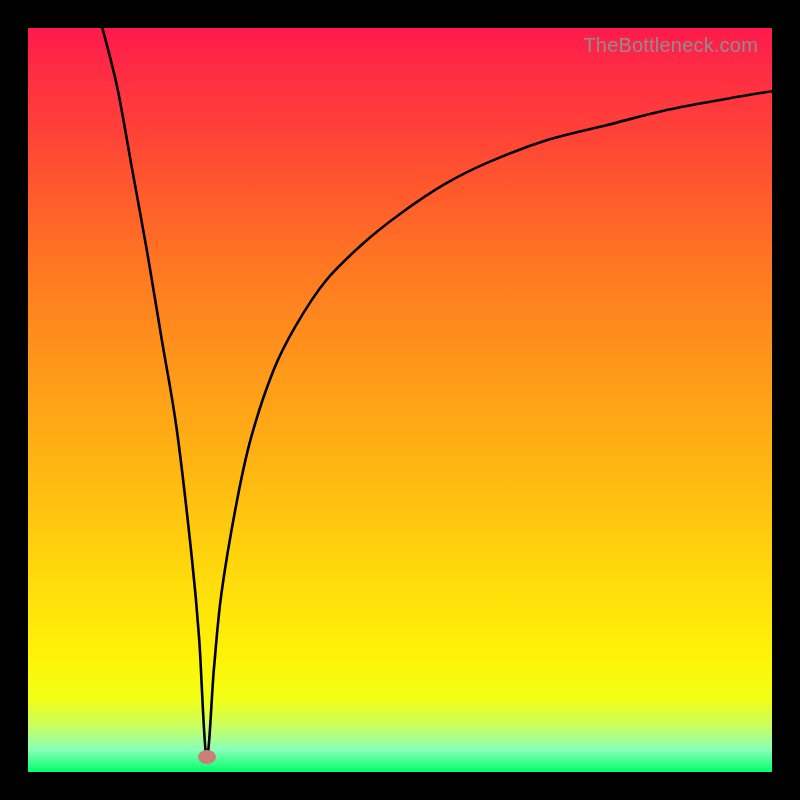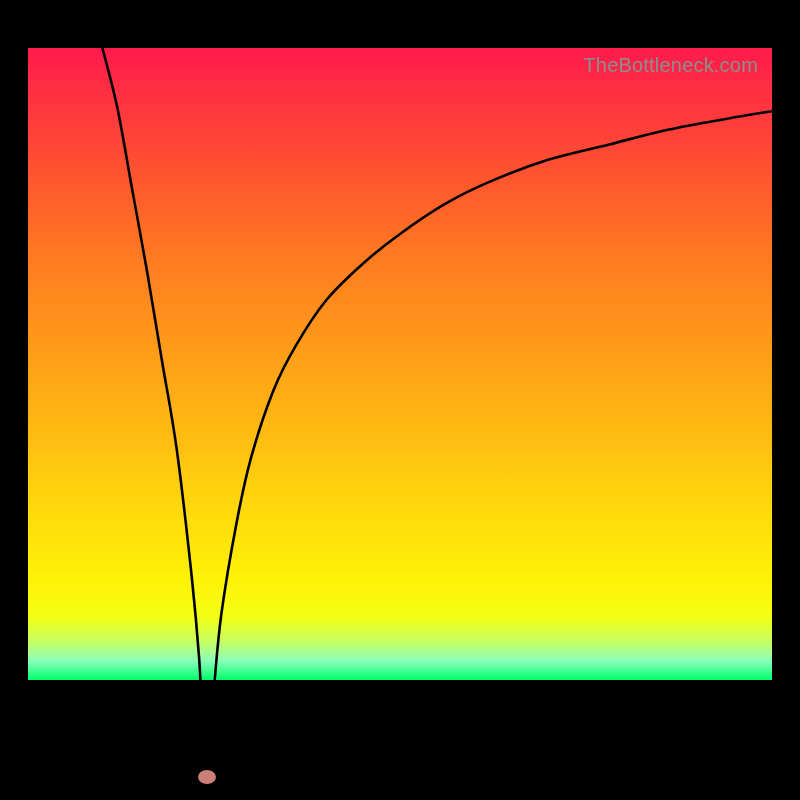--- a/index.html
+++ b/index.html
@@ -15,39 +15,38 @@
     position: relative;
     width: 800px;
     height: 800px;
     background: #000;
   }
   .plot {
     position: absolute;
     left: 28px;
     top: 28px;
     width: 744px;
-    height: 632px;
+    height: 744px;
     background: linear-gradient(
       to bottom,
       #ff1a4b 0%,
       #ff2a45 5%,
       #ff4238 14%,
       #ff5a2c 22%,
       #ff7722 32%,
       #ff8f1c 42%,
       #ffa616 52%,
       #ffbd11 62%,
       #ffd60c 72%,
       #fff207 84%,
       #f3ff12 90%,
       #c6ff64 94%,
       #89ffba 97%,
       #00ff6a 100%
     );
-    margin-top: 20px;
   }
   .watermark {
     position: absolute;
     top: 6px;
     right: 14px;
     color: #8e8e8e;
     font-size: 20px;
     font-weight: 500;
     letter-spacing: 0.2px;
     user-select: none;

